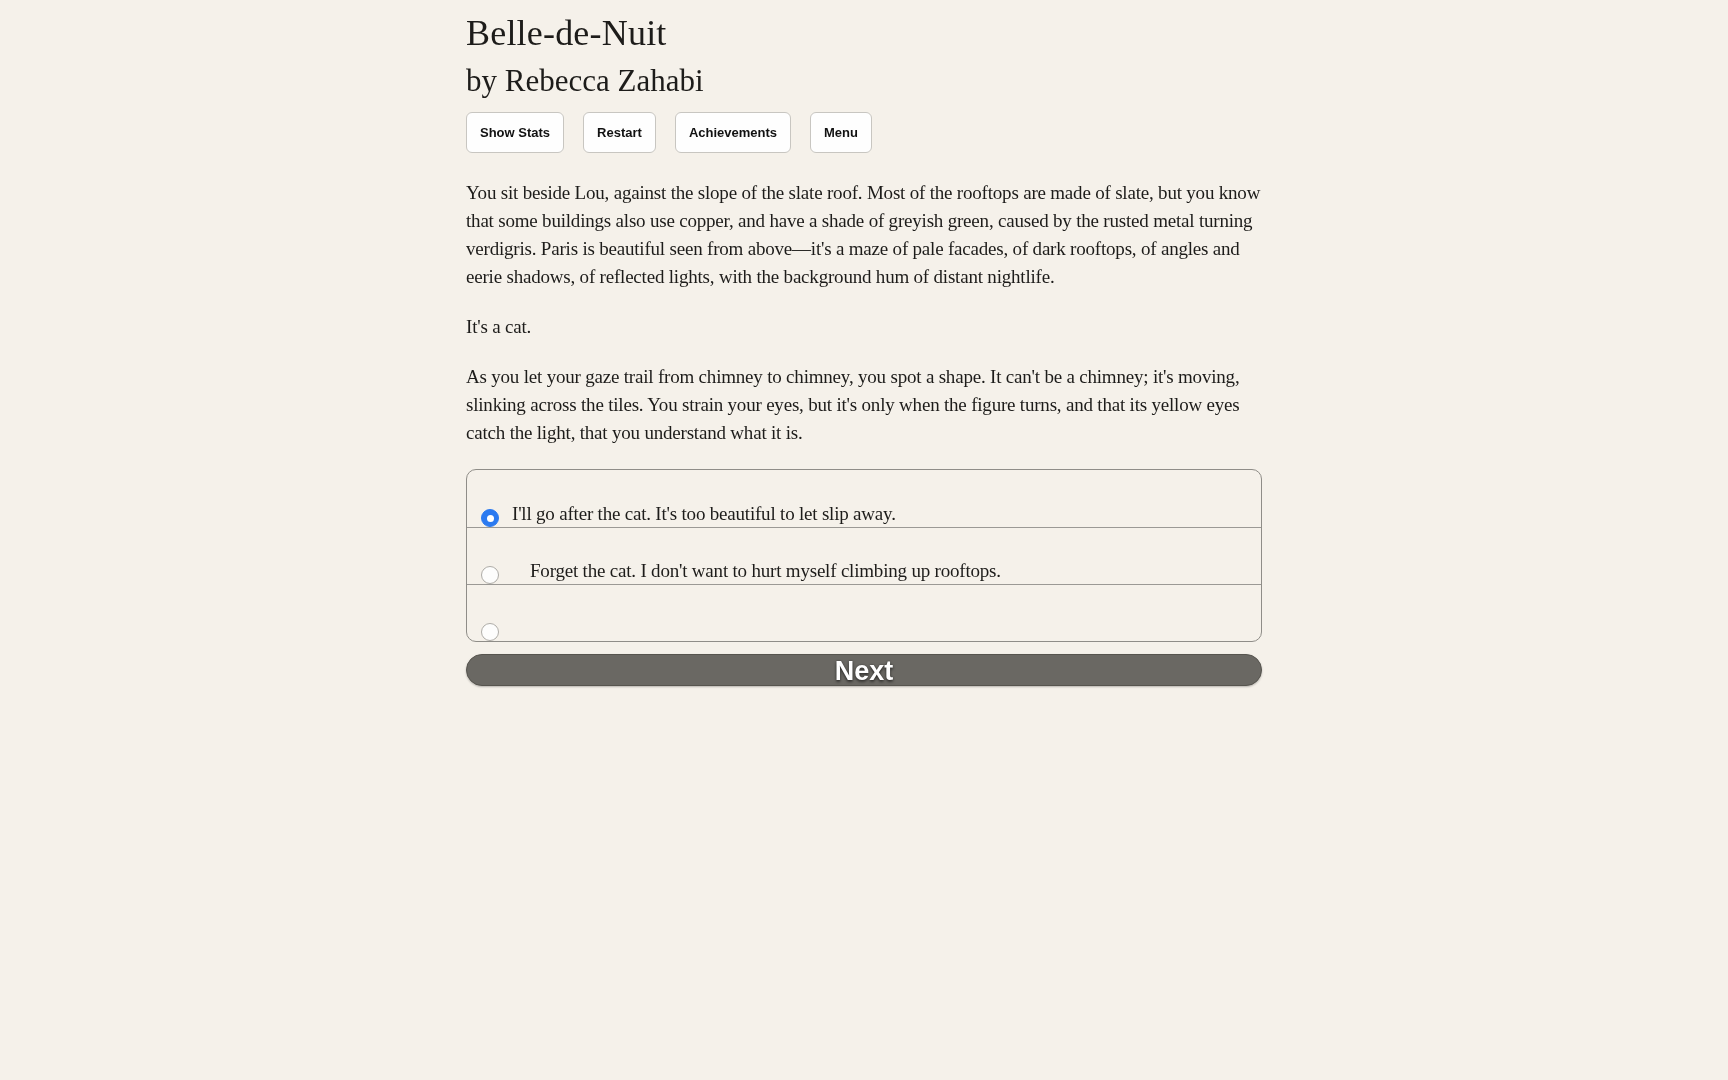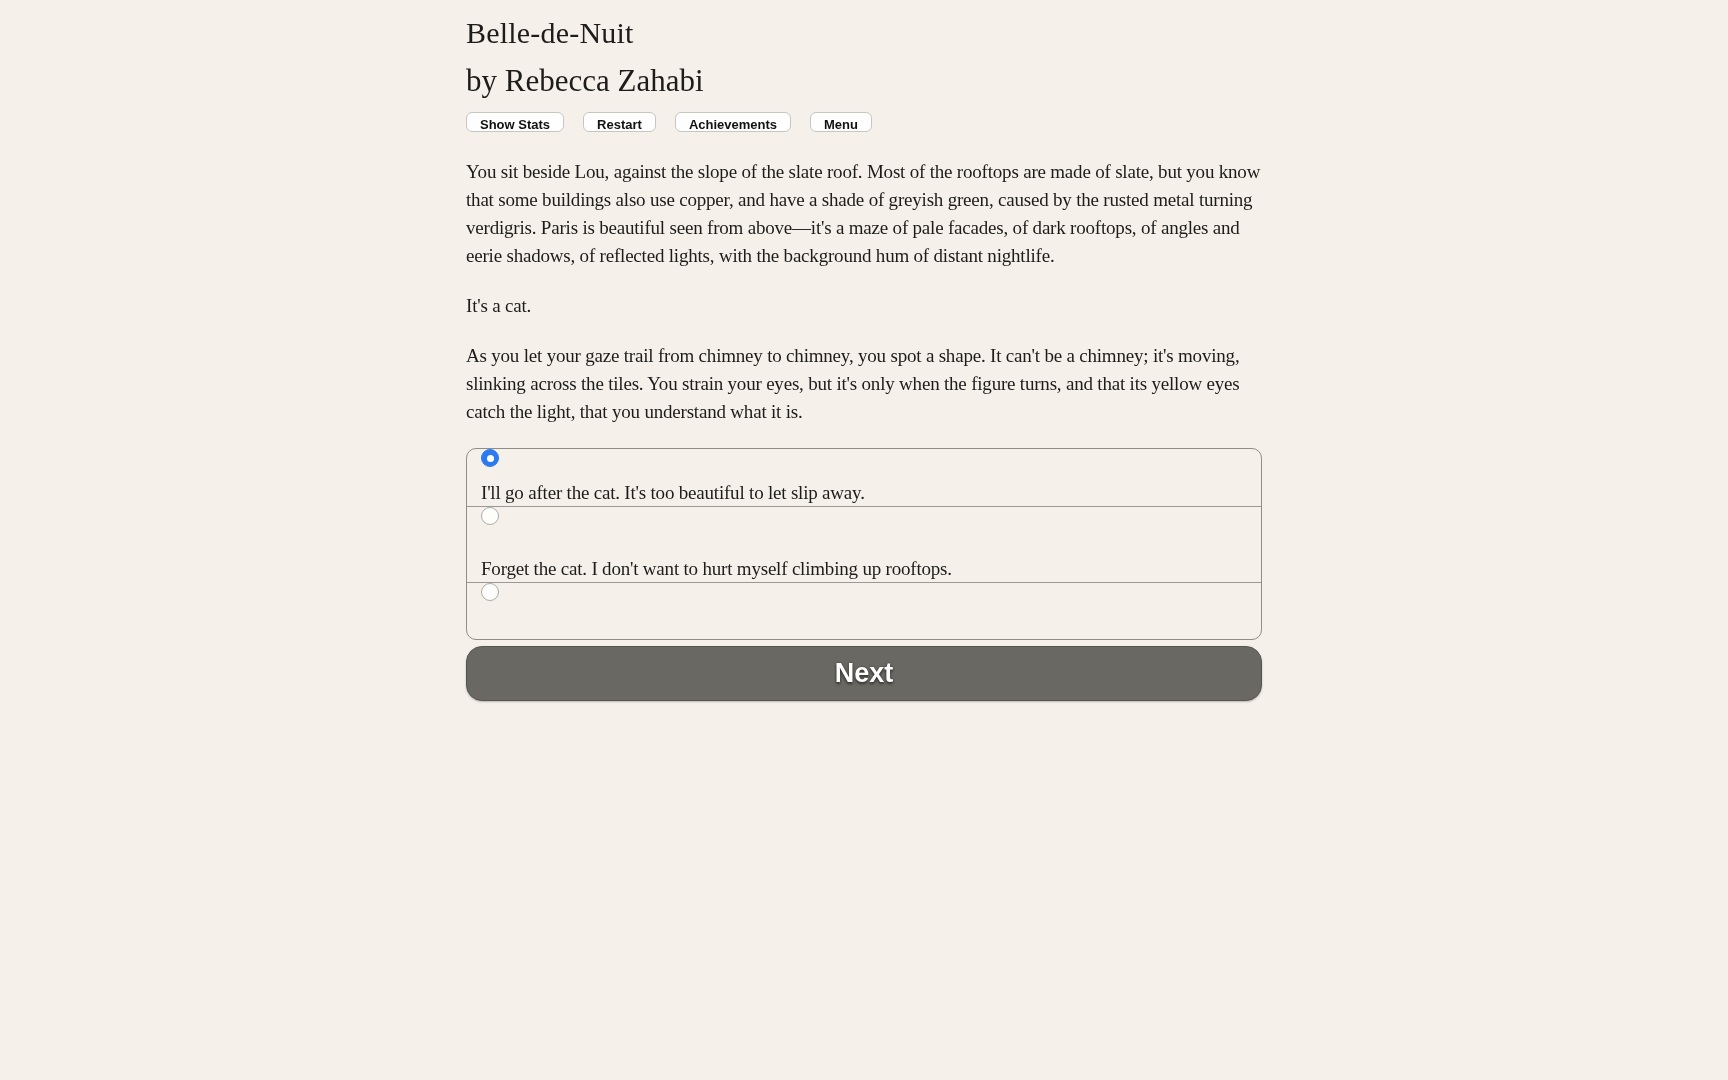--- a/index.html
+++ b/index.html
@@ -22,21 +22,21 @@
     background:var(--background);
     color:var(--text);
     font-family:"Liberation Serif","DejaVu Serif",serif;
   }
   .content{
     width:796px;
     margin:0 auto;
     padding-top:14px;
   }
   .page-title{
-    font-size:30px;
+    font-size:36px;
     font-weight:normal;
     line-height:38px;
     margin:0 0 14px 0;
     letter-spacing:0.2px;
   }
   .page-author{
     font-size:31px;
     line-height:30px;
     margin:0 0 16px 0;
   }
@@ -46,21 +46,21 @@
     align-items:center;
   }
   .toolbar button{
     font-family:"Liberation Sans","DejaVu Sans",sans-serif;
     font-size:13px;
     font-weight:bold;
     color:#111111;
     background:var(--button_bg);
     border:1px solid var(--button_border);
     border-radius:6px;
-    height:20px;
+    height:41px;
     padding:0 13px;
     line-height:24px;
     cursor:pointer;
   }
   .story{
     margin-top:26px;
   }
   .story p{
     font-size:19px;
     letter-spacing:-0.2px;
@@ -69,26 +69,25 @@
   }
   .choices-box{
     border:1px solid var(--box_border);
     border-radius:10px;
     background:var(--background);
     overflow:hidden;
     margin-top:10px;
   }
   .choice-row{
     display:flex;
-    align-items:flex-start;
+    align-items:flex-end;
     gap:13px;
     min-height:57px;
     padding:0 14px;
     cursor:pointer;
-    flex-direction:column;
   }
   .choice-row + .choice-row{
     border-top:1px solid var(--divider);
     gap:31px;
   }
   .radio{
     flex:none;
     width:18px;
     height:18px;
     border-radius:50%;
@@ -112,22 +111,22 @@
     background:#ffffff;
   }
   .choice-label{
     font-size:19px;
     letter-spacing:-0.2px;
     line-height:26px;
   }
   .next-button{
     display:block;
     width:100%;
-    height:55px;
-    margin-top:6px;
+    height:32px;
+    margin-top:12px;
     border-radius:16px;
     background:var(--next_bg);
     border:1px solid var(--next_border);
     color:var(--next_text);
     font-family:"Liberation Sans","DejaVu Sans",sans-serif;
     font-size:27px;
     font-weight:bold;
     text-shadow:0 2px 3px rgba(0,0,0,0.5),0 0 2px rgba(0,0,0,0.45);
     box-shadow:0 1px 2px rgba(0,0,0,0.25);
     cursor:pointer;

